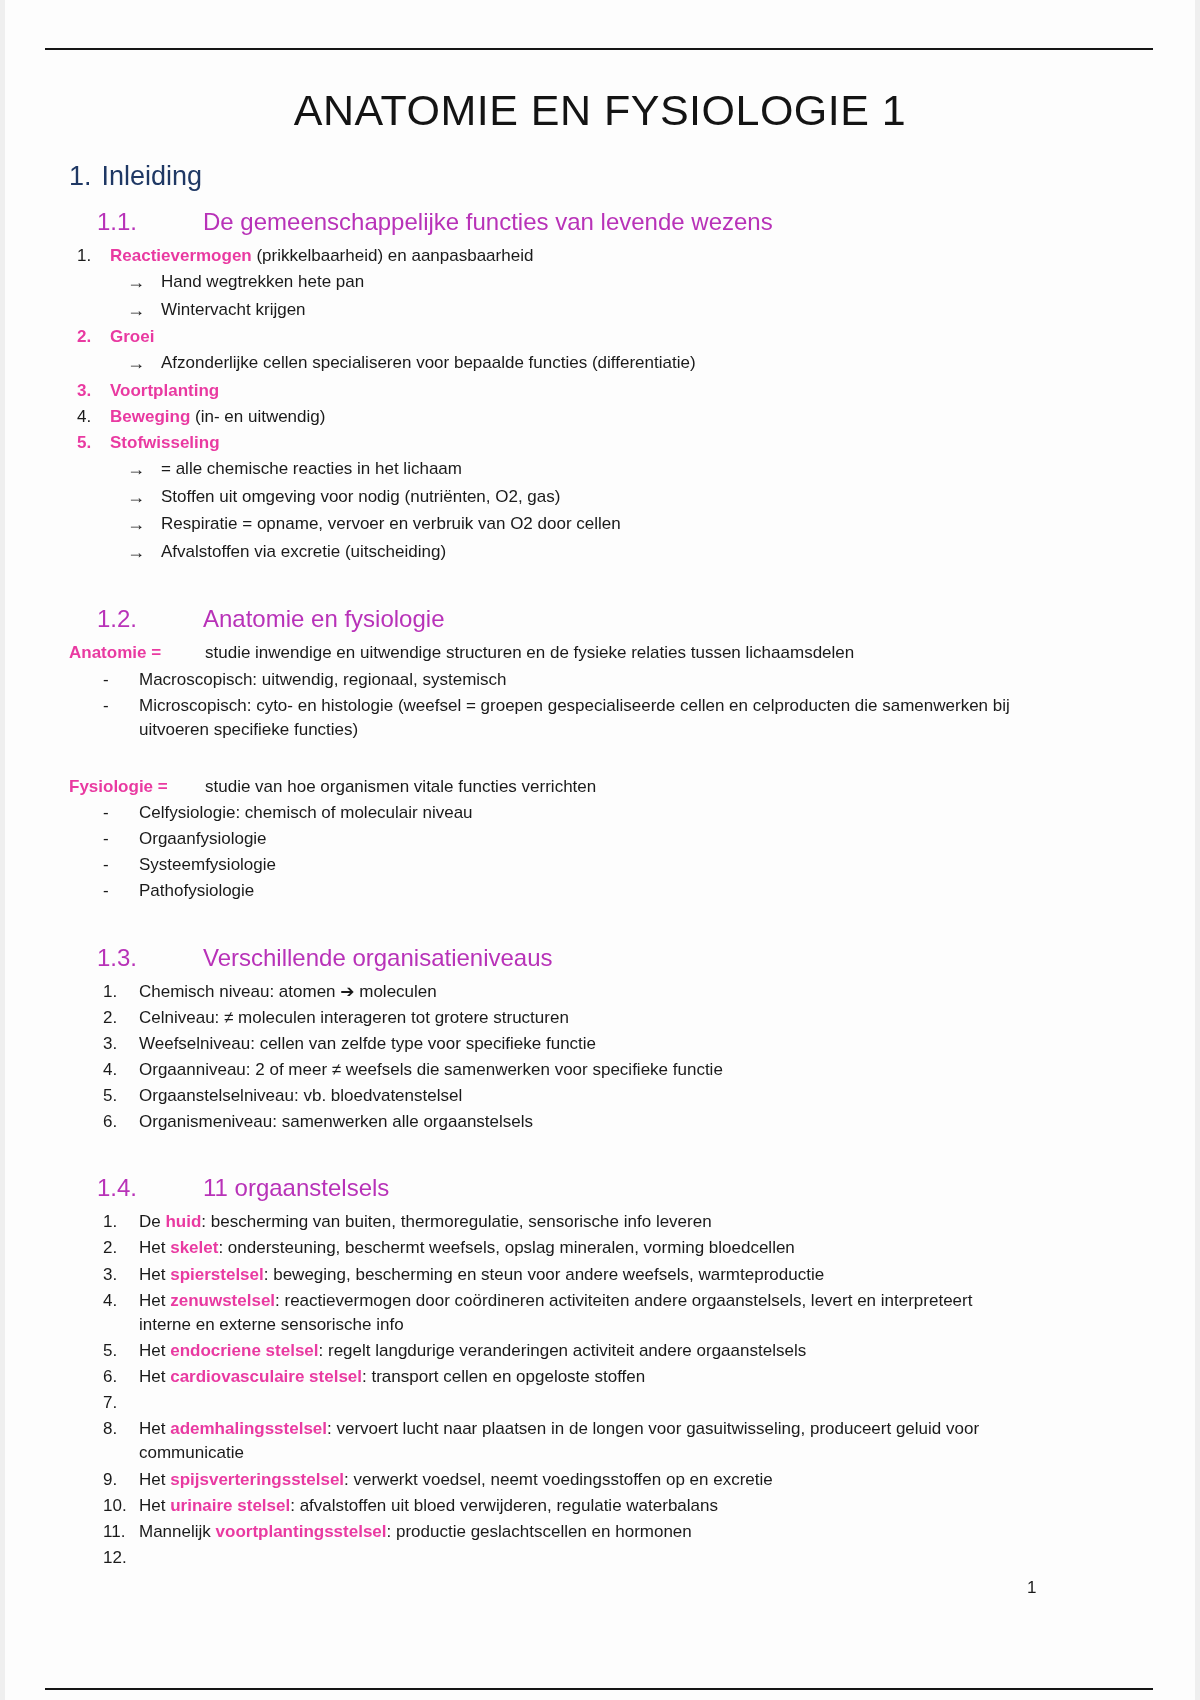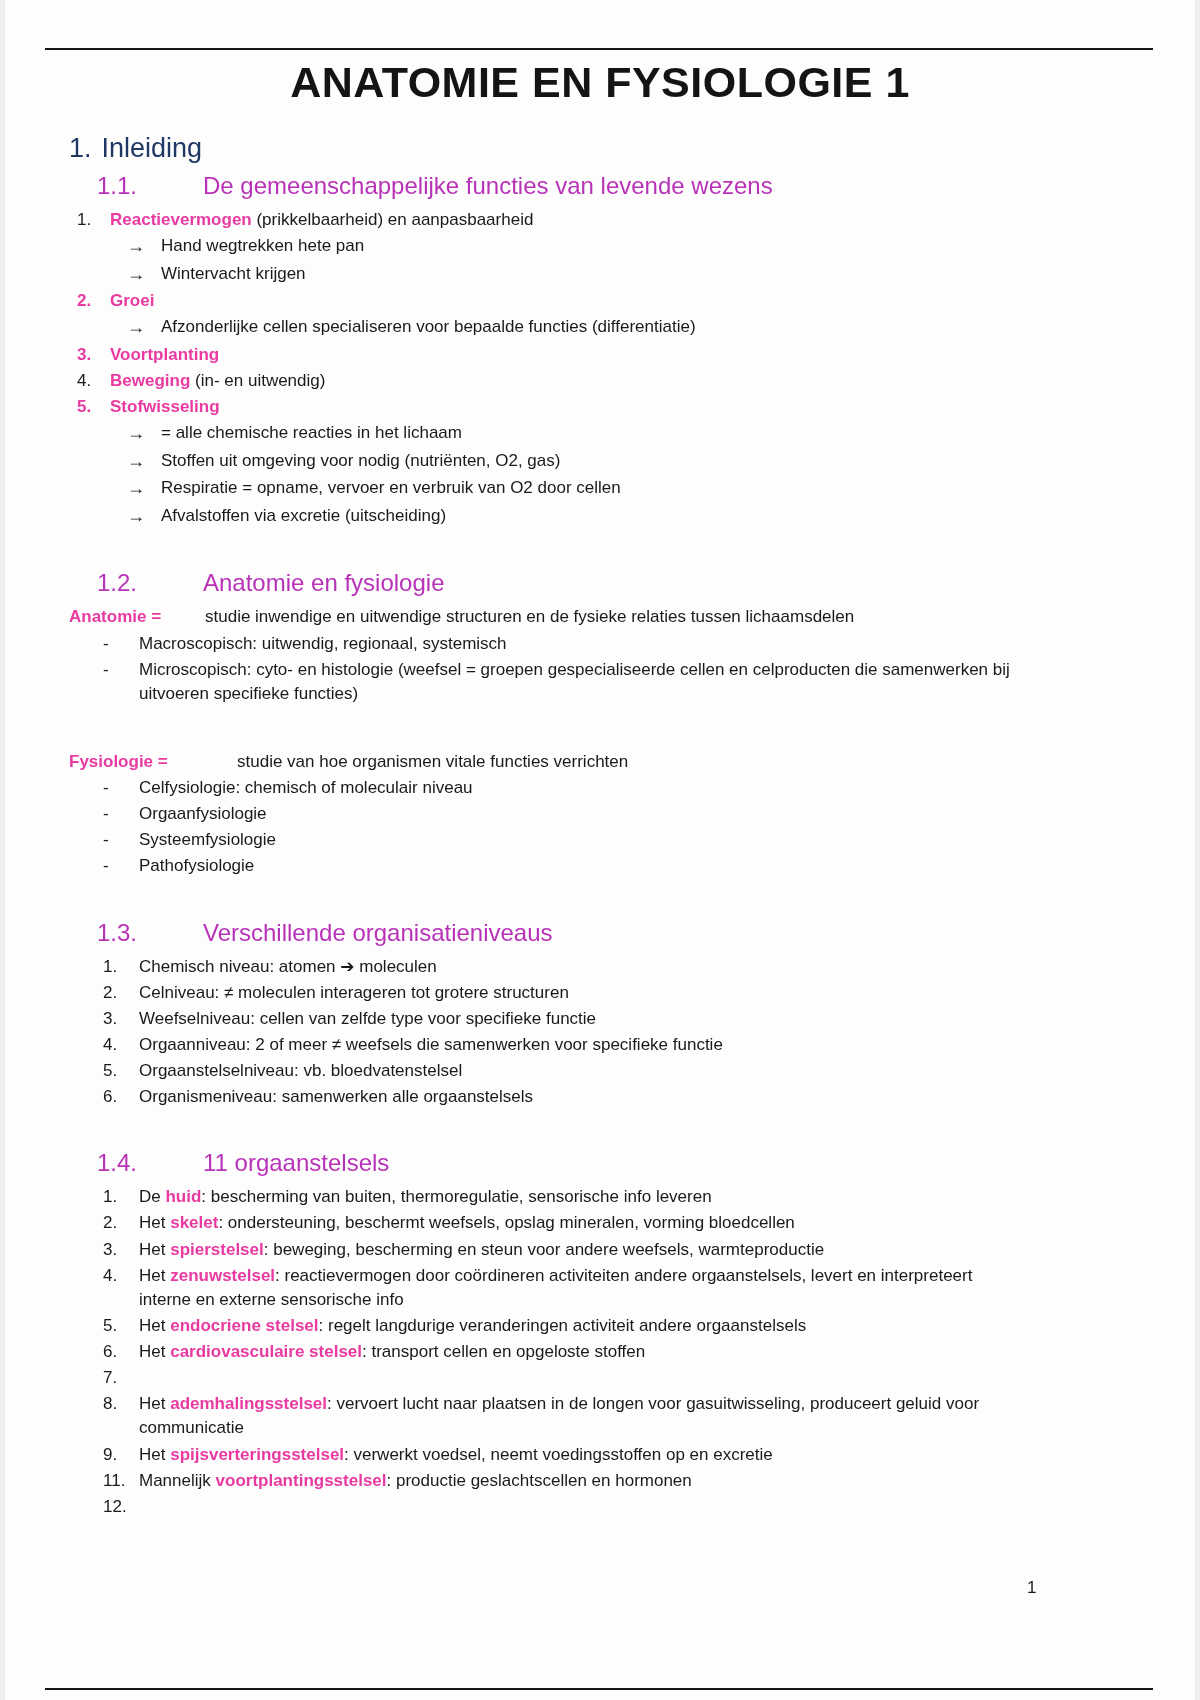--- a/index.html
+++ b/index.html
@@ -12,55 +12,55 @@
     color:#1a1a1a;
     box-sizing:border-box;
     border-left:5px solid #efefef;
     border-right:5px solid #efefef;
     overflow:hidden;
   }
   .rule-top    { position:absolute; top:48px;  left:40px; right:42px; height:2px; background:#161616; }
   .rule-bottom { position:absolute; bottom:10px; left:40px; right:42px; height:2px; background:#161616; }
 
   .title {
-    margin:0; padding-top:58px;
+    margin:0; padding-top:86px;
     text-align:center;
-    font-size:43px; font-weight:700; letter-spacing:0.5px;
+    font-size:43px; font-weight:400; letter-spacing:0.5px;
     color:#141414;
   }
 
   .h1 {
     margin:26px 0 0 64px;
     font-size:27px; font-weight:400;
     color:var(--heading-blue, #1f3864);
   }
   .h1 .h1num { margin-right:10px; }
 
   .h2 {
     display:flex;
     margin:40px 0 8px 0;
     font-size:24px; font-weight:400;
     color:var(--heading-magenta, #b832b8);
   }
-  .h2.first { margin-top:8px; }
+  .h2.first { margin-top:16px; }
   .h2 .hnum { margin-left:92px; width:106px; flex:0 0 auto; }
 
   .row { display:flex; align-items:flex-start; font-size:17px; line-height:1.42; margin:2px 0; }
   .row .txt { max-width:880px; }
 
   .num      { flex:0 0 auto; }
   .ml-num1  { margin-left:72px;  width:33px; }
   .ml-arrow { margin-left:122px; width:34px; font-size:18px; }
   .ml-dash  { margin-left:98px;  width:36px; }
   .ml-num2  { margin-left:98px;  width:36px; }
   .ml-defterm { margin-left:64px; width:136px; flex:0 0 auto; font-weight:700; color:var(--term-pink, #e93aa1); }
 
   .term { color:var(--term-pink, #e93aa1); font-weight:700; }
   .num.pink { color:var(--term-pink, #e93aa1); font-weight:700; }
-  .group-gap { margin-top:44px;gap:32px; }
+  .group-gap { margin-top:33px; }
 
   .page-number {
     position:absolute;
     left:1022px; top:1578px;
     font-size:17px; color:#1a1a1a;
   }
 </style>
 </head>
 <body>
 
@@ -234,20 +234,24 @@
   </div>
   <div class="row">
     <span class="num ml-num2">8.</span>
     <span class="txt"><span>Het </span><span class="term">ademhalingsstelsel</span><span>: vervoert lucht naar plaatsen in de longen voor gasuitwisseling, produceert geluid voor communicatie</span></span>
   </div>
   <div class="row">
     <span class="num ml-num2">9.</span>
     <span class="txt"><span>Het </span><span class="term">spijsverteringsstelsel</span><span>: verwerkt voedsel, neemt voedingsstoffen op en excretie</span></span>
   </div>
   <div class="row">
+    <span class="num ml-num2">10.</span>
+    <span class="txt"><span>Het </span><span class="term">urinaire stelsel</span><span>: afvalstoffen uit bloed verwijderen, regulatie waterbalans</span></span>
+  </div>
+  <div class="row">
     <span class="num ml-num2">11.</span>
     <span class="txt"><span>Mannelijk </span><span class="term">voortplantingsstelsel</span><span>: productie geslachtscellen en hormonen</span></span>
   </div>
   <div class="row">
     <span class="num ml-num2">12.</span>
   </div>
 
   <div class="page-number">1</div>
   <div class="rule-bottom"></div>
 </div>

